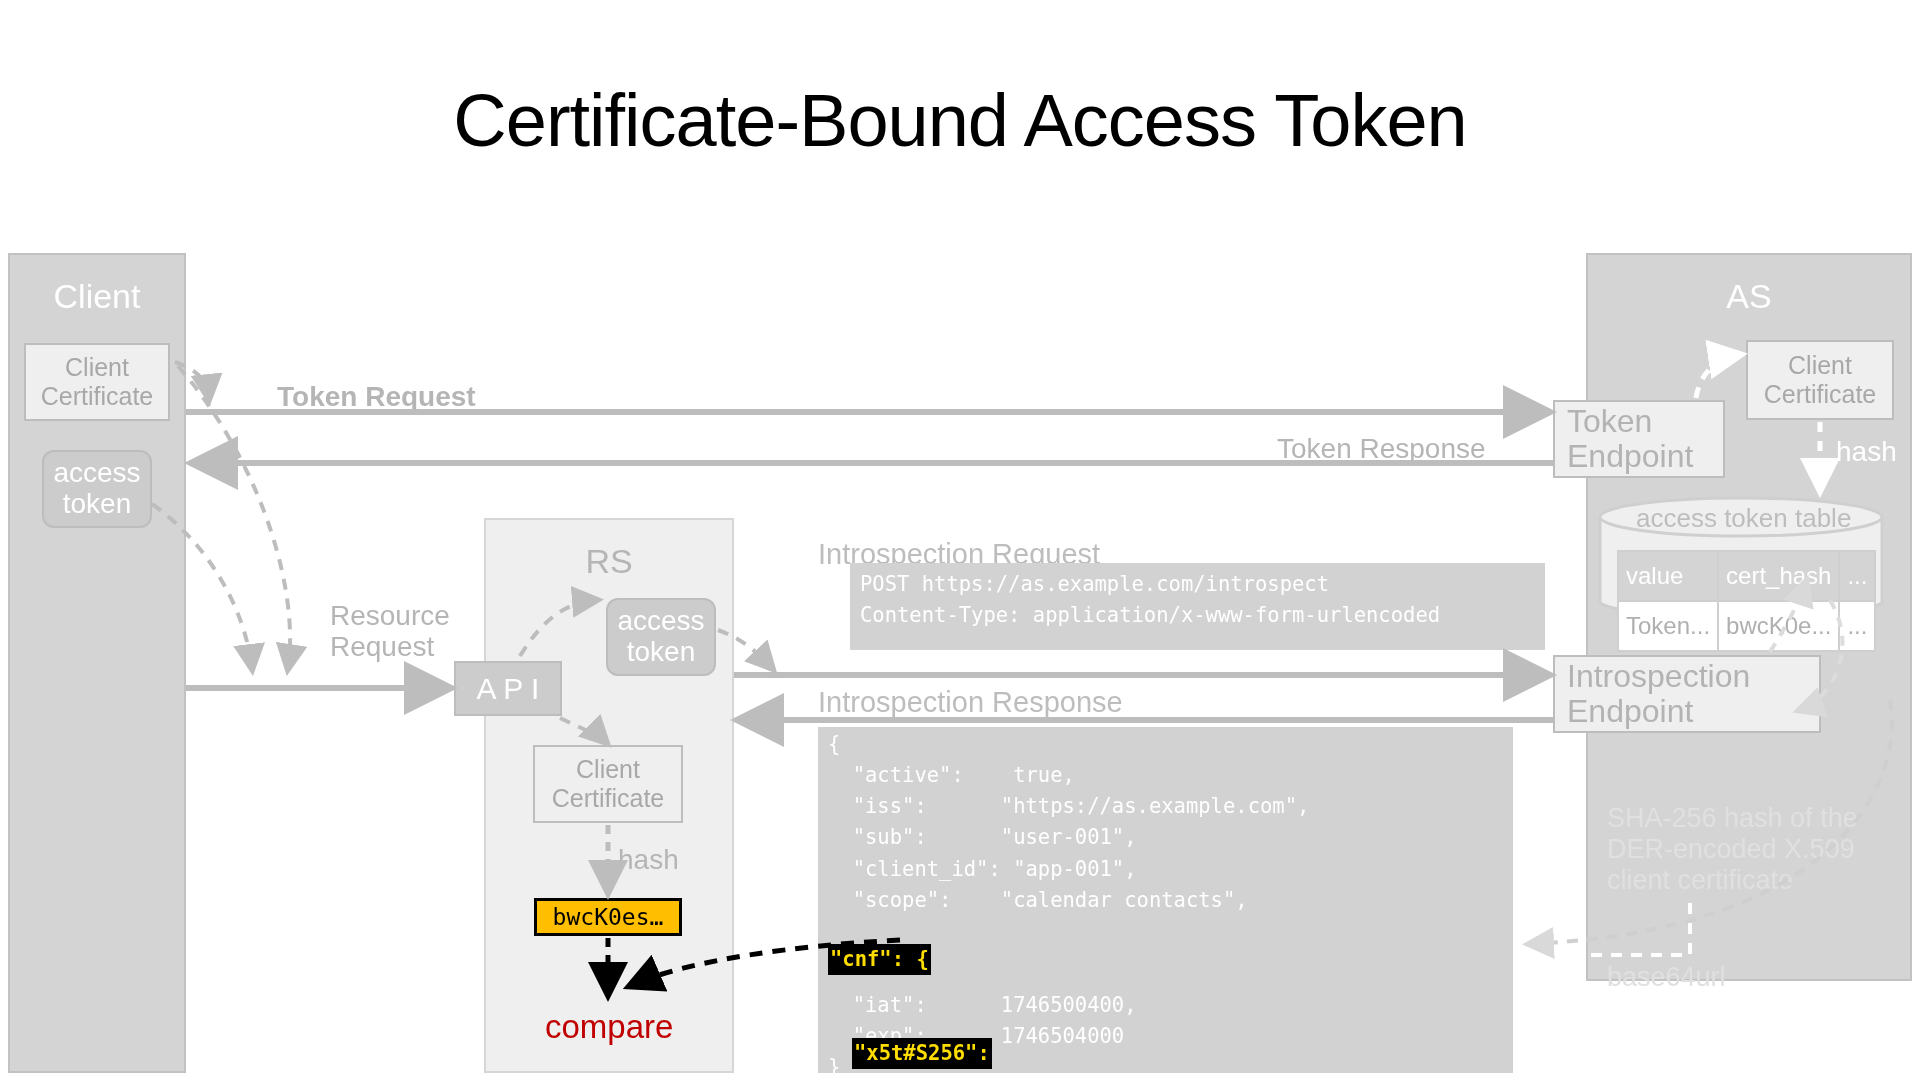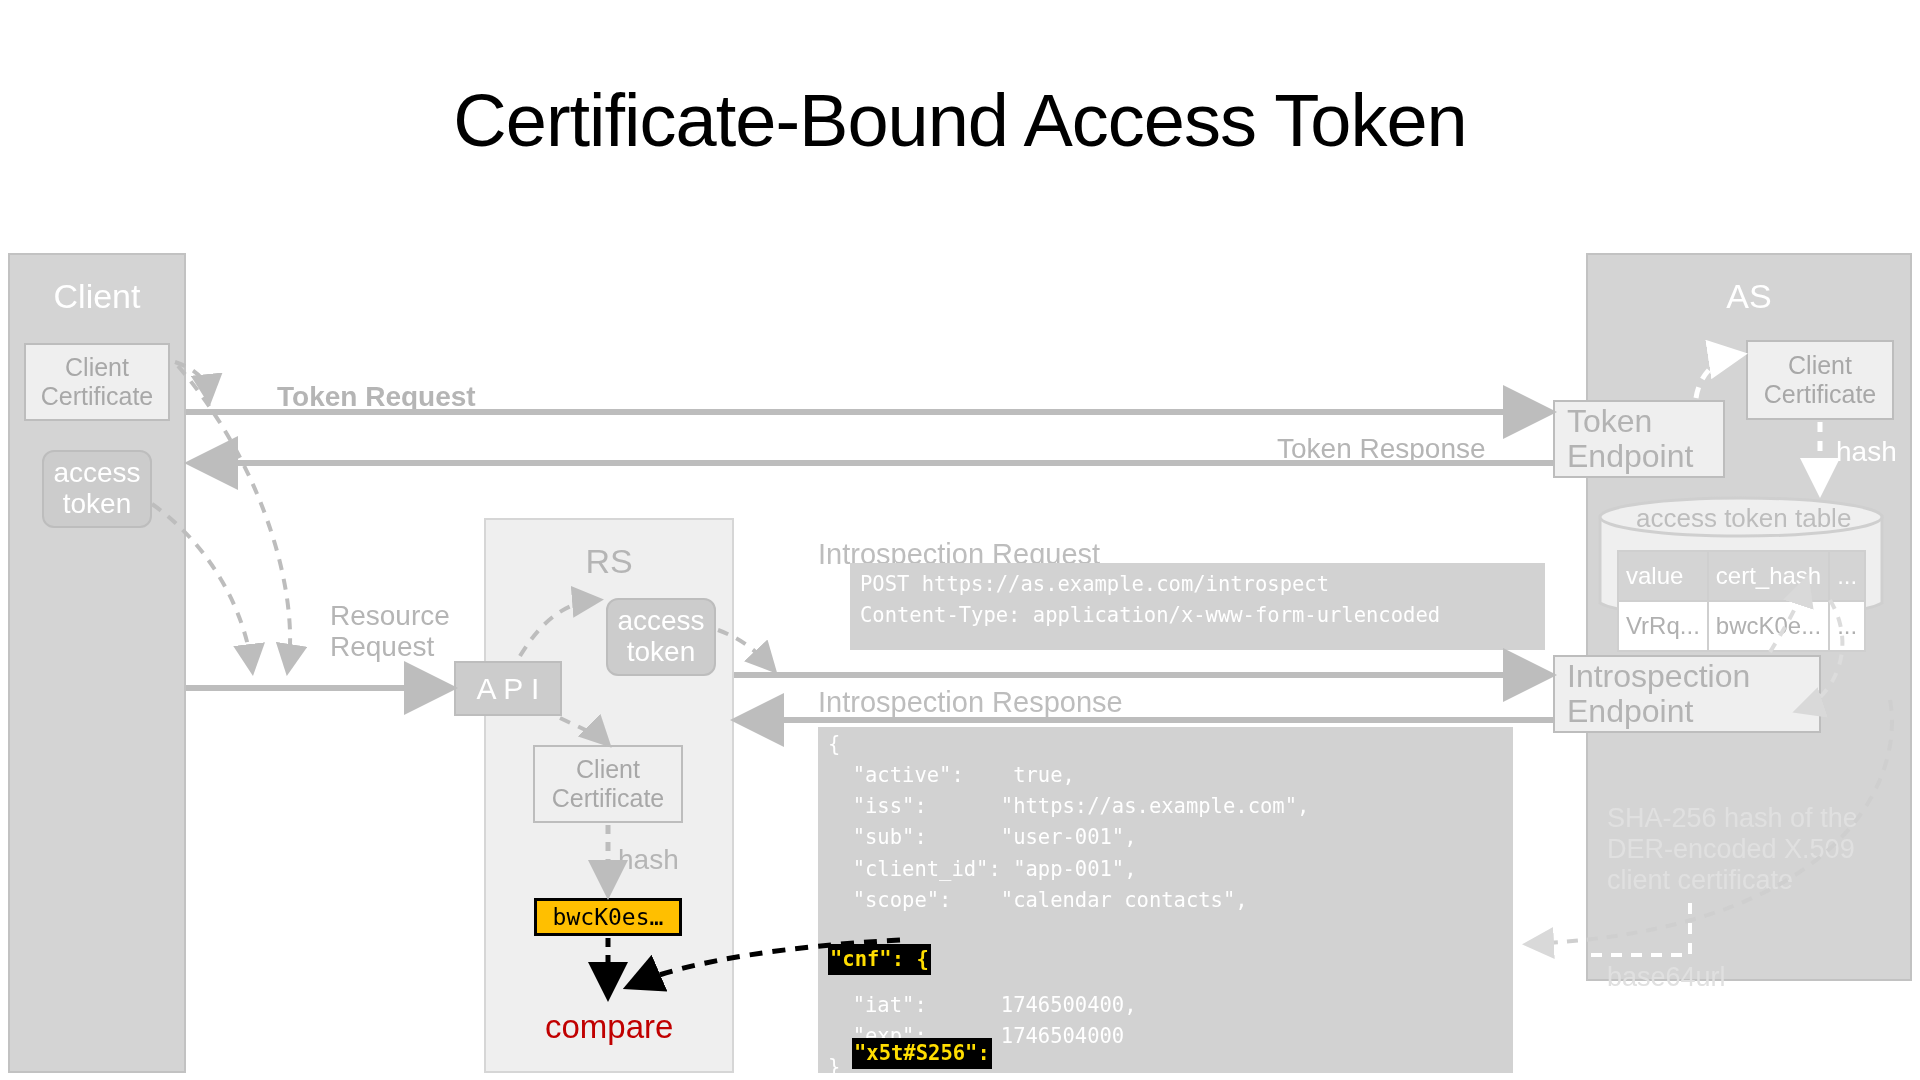--- a/index.html
+++ b/index.html
@@ -111,21 +111,21 @@
   </div>
   <div class="sectitle" style="left:1636px;top:503px;font-size:26px;">access token table</div>
   <table class="dbtable" style="left:1617px;top:550px;">
     <tbody>
         <tr>
       <td class="hd">value</td>
       <td class="hd">cert_hash</td>
       <td class="hd">...</td>
     </tr>
     <tr>
-      <td>VrRq...</td>
+      <td>Token...</td>
       <td>bwcK0e...</td>
       <td>...</td>
     </tr>
   </tbody>
     </table>
 
   <div class="greylabel" style="left:1607px;top:803px;color:#e0e0e0;">SHA-256 hash of the
 DER-encoded X.509
 client certificate</div>
   <div class="greylabel" style="left:1607px;top:962px;color:#e0e0e0;">base64url</div>

